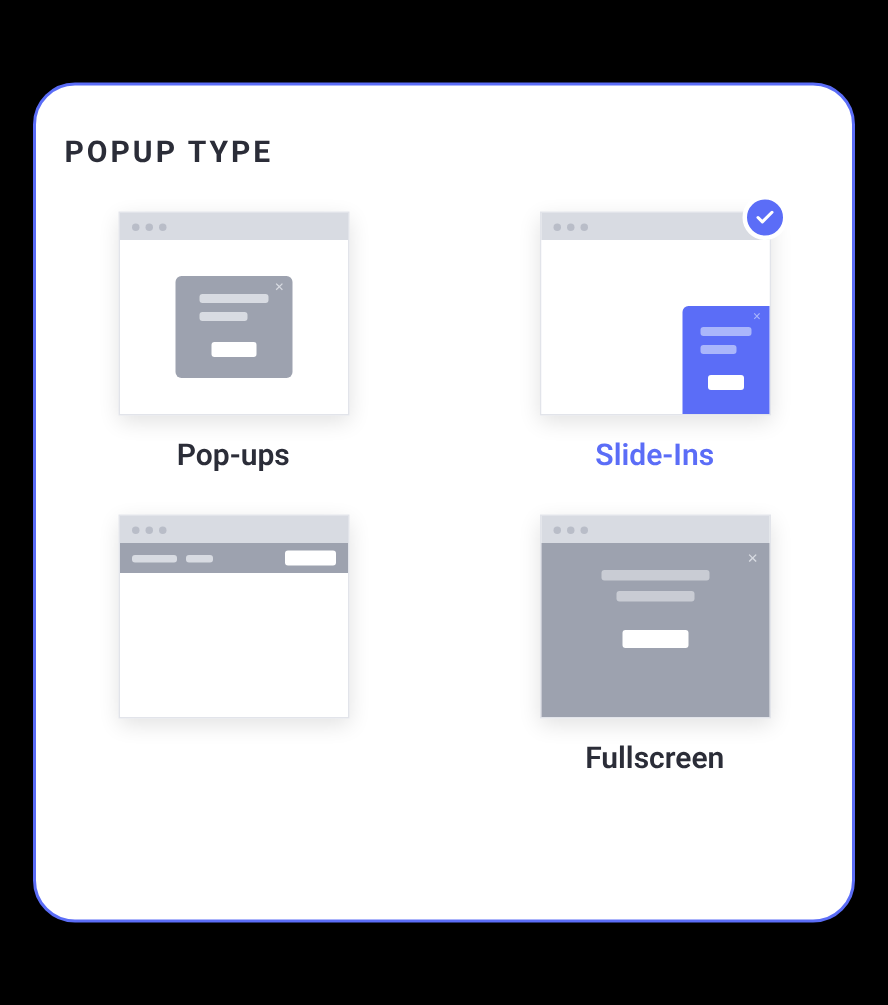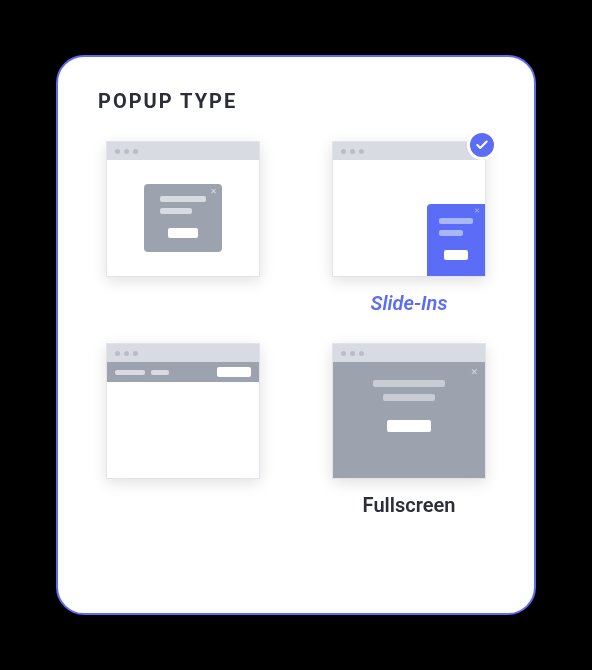--- a/index.html
+++ b/index.html
@@ -9,23 +9,23 @@
     width: 592px;
     height: 670px;
     display: flex;
     align-items: center;
     justify-content: center;
   }
   .panel {
     background: #fff;
     border: 2px solid #5B6DF7;
     border-radius: 28px;
-    width: 480px;
+    width: 548px;
     height: 560px;
-    padding: 32px 36px;
+    padding: 32px 15px;
     position: relative;
   }
   .panel-title {
     font-size: 20px;
     font-weight: 700;
     letter-spacing: 2px;
     color: #2B2D38;
     margin-bottom: 28px;
     margin-left: 4px;
   }
@@ -44,21 +44,20 @@
     position: relative;
   }
   .option-label {
     margin-top: 14px;
     font-size: 20px;
     font-weight: 600;
     color: #2B2D38;
   }
   .option.selected .option-label {
     color: #5B6DF7;
-    font-style: italic;
   }
   
   .window {
     width: 154px;
     height: 136px;
     background: #fff;
     border: 1px solid #E2E4EA;
     box-shadow: 0 4px 14px rgba(0,0,0,0.12);
     display: flex;
     flex-direction: column;
@@ -183,20 +182,21 @@
         </div>
         <div class="window-body">
           <div class="modal">
             <span class="close-x">✕</span>
             <div class="line1"></div>
             <div class="line2"></div>
             <div class="btn"></div>
           </div>
         </div>
       </div>
+      <div class="option-label">Pop-ups</div>
     </div>
 
     <div class="option selected">
       <div class="window">
         <div class="check-badge">
           <svg viewBox="0 0 24 24" fill="none" stroke="#fff" stroke-width="3.5" stroke-linecap="round" stroke-linejoin="round">
               <polyline points="4 12 9 17 20 6"></polyline>
             </svg>
         </div>
         <div class="window-bar">

